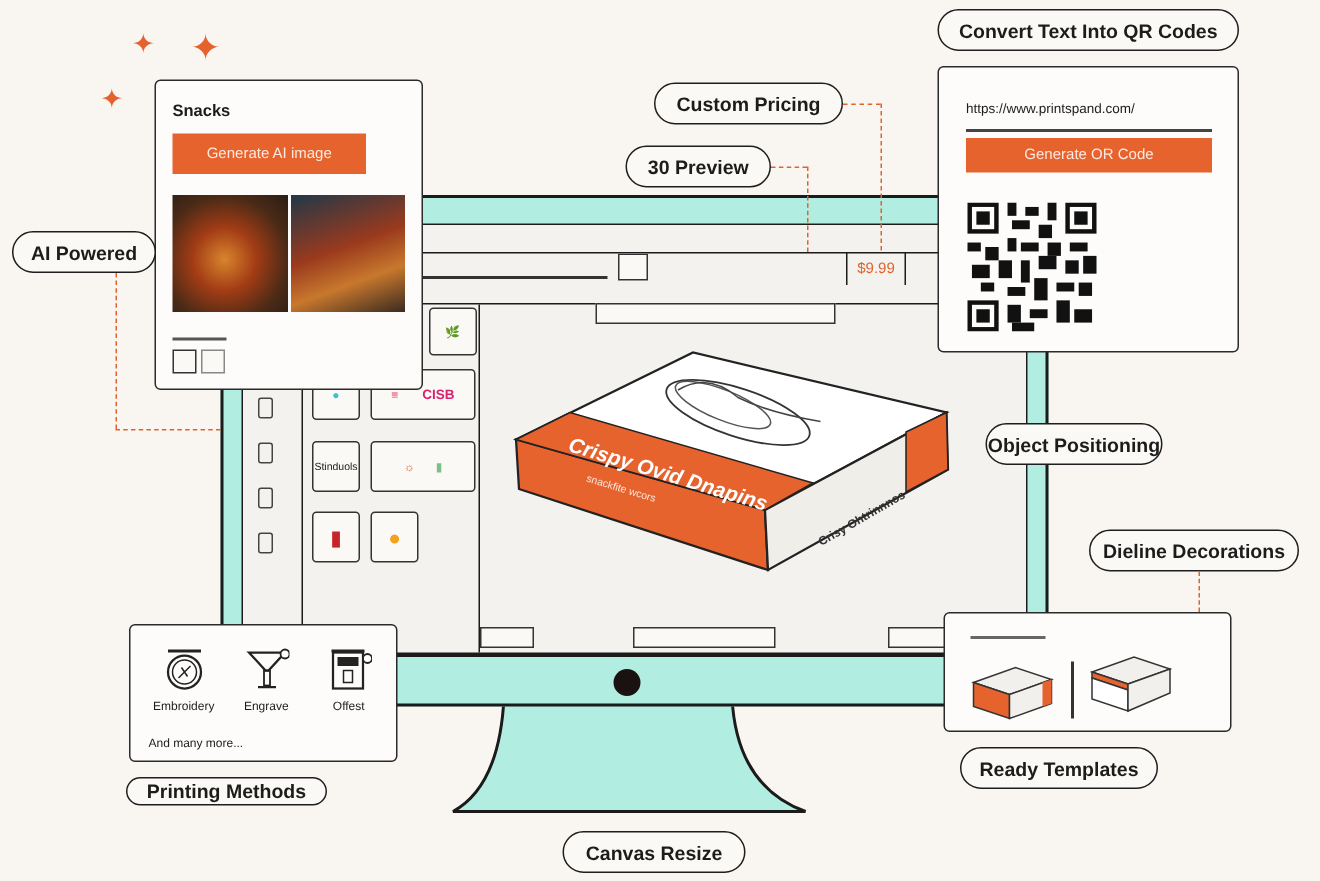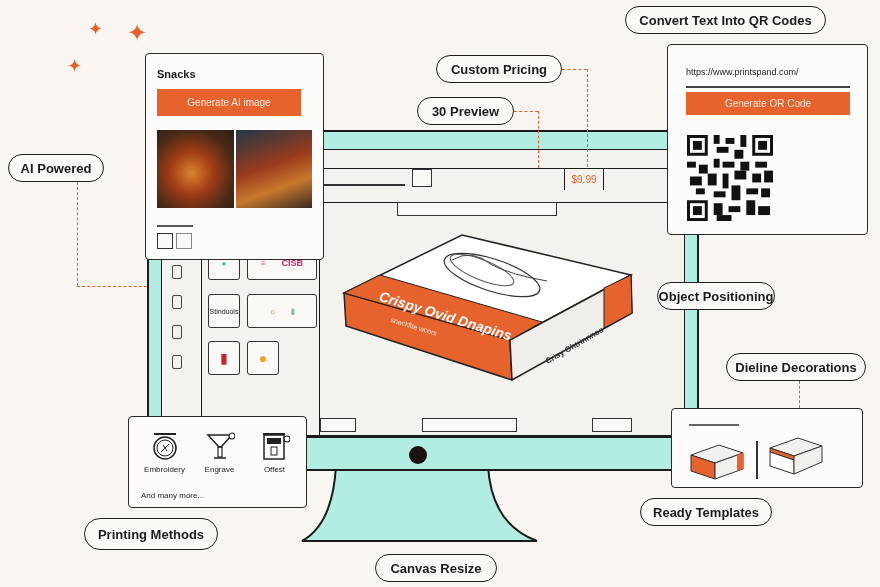--- a/index.html
+++ b/index.html
@@ -1,20 +1,20 @@
 <!DOCTYPE html>
 <html><head>
 <meta charset="utf-8">
 <style>
   * { box-sizing: border-box; margin: 0; padding: 0; }
   html, body { width: 880px; height: 587px; overflow: hidden; }
   body { background: #f9f6f1; font-family: "Liberation Sans", "DejaVu Sans", sans-serif; color: #1c1c1c; position: relative; }
   .abs { position: absolute; }
   .pill { position: absolute; border: 1.5px solid #1e1e1e; border-radius: 18px; background: #fbf9f5; font-weight: 600; font-size: 13px; display: flex; align-items: center; justify-content: center; white-space: nowrap; }
-  .card { position: absolute; background: #fdfcfa; border: 1.5px solid #2a2a2a; border-radius: 4px; margin-left: 42px; }
+  .card { position: absolute; background: #fdfcfa; border: 1.5px solid #2a2a2a; border-radius: 4px; }
   .dash-v { position: absolute; border-left: 1.5px dashed #e0632f; width: 0; }
   .dash-h { position: absolute; border-top: 1.5px dashed #e0632f; height: 0; }
   .teal { background: #b1ede0; }
   .orange-btn { background: #e7632e; color: #fde9de; font-size: 10px; display: flex; align-items: center; justify-content: center; }
   .line { position: absolute; background: #333; height: 1.5px; }
   .box { position: absolute; border: 1.5px solid #333; background: #fbf9f5; }
   .tile { position: absolute; border: 1.5px solid #333; border-radius: 3px; background: #fbf9f6; display: flex; align-items: center; justify-content: center; font-size: 8px; }
   .sparkle { position: absolute; color: #e5622e; line-height: 1; }
 </style>
 </head>
@@ -90,21 +90,21 @@
       <path d="M110 30 q20 -12 40 5 q20 10 55 16" fill="none" stroke="#444" stroke-width="1"></path>
     </svg>
     <div class="abs" style="left:220px;top:138px;color:#fff;font-size:14px;font-weight:bold;font-style:italic;transform:rotate(17deg);transform-origin:left top;white-space:nowrap;">Crispy Ovid Dnapins</div>
     <div class="abs" style="left:230px;top:166px;color:#fde4d8;font-size:7px;transform:rotate(17deg);transform-origin:left top;white-space:nowrap;">snackfite wcors</div>
     <div class="abs" style="left:382px;top:208px;color:#333;font-size:8px;font-weight:bold;transform:rotate(-30deg);transform-origin:left top;white-space:nowrap;">Crisy Ohtrinnnos</div>
   </div>
 </div>
 
 <div class="card" style="left:103px;top:53px;width:179px;height:207px;">
   <div class="abs" style="left:11px;top:14px;font-size:11px;font-weight:600;">Snacks</div>
-  <div class="abs orange-btn" style="left:11px;top:35px;width:144px;height:27px;">Generate AI image</div>
+  <div class="abs orange-btn" style="left:11px;top:35px;width:129px;height:27px;">Generate AI image</div>
   <div class="abs" style="left:11px;top:76px;width:77px;height:78px;background:radial-gradient(circle at 45% 55%, #d9842d 0%, #a23c15 35%, #4a2a17 70%, #2b1d14 100%);"></div>
   <div class="abs" style="left:90px;top:76px;width:76px;height:78px;background:linear-gradient(160deg,#213847 0%,#9a3a1d 45%,#c8782d 70%,#3a2a20 100%);"></div>
   <div class="line" style="left:11px;top:171px;width:36px;background:#555;"></div>
   <div class="box" style="left:11px;top:179px;width:16px;height:16px;"></div>
   <div class="box" style="left:30px;top:179px;width:16px;height:16px;border-color:#888;"></div>
 </div>
 
 <div class="pill" style="left:8px;top:154px;width:96px;height:28px;">AI Powered</div>
 <div class="dash-v" style="left:77px;top:182px;height:104px;"></div>
 <div class="dash-h" style="left:77px;top:286px;width:70px;"></div>
@@ -211,15 +211,15 @@
     <svg width="30" height="30">
         <path d="M3 4 L27 4 L16 16 L14 16 Z" fill="none" stroke="#222" stroke-width="1.5"></path>
         <circle cx="27" cy="5" r="3" fill="#fff" stroke="#222" stroke-width="1.2"></circle>
         <rect x="13" y="16" width="4" height="10" fill="none" stroke="#222" stroke-width="1.2"></rect>
         <line x1="9" y1="27" x2="21" y2="27" stroke="#222" stroke-width="1.5"></line>
       </svg>
     <div style="font-size:8px;">Engrave</div>
   </div>
   <div class="abs" style="left:12px;top:74px;font-size:8px;">And many more...</div>
 </div>
-<div class="pill" style="left:84px;top:518px;width:134px;height:32px;">Printing Methods</div>
+<div class="pill" style="left:84px;top:518px;width:134px;height:19px;">Printing Methods</div>
 
 <div class="pill" style="left:375px;top:554px;width:122px;height:28px;">Canvas Resize</div>
 
 </body></html>

